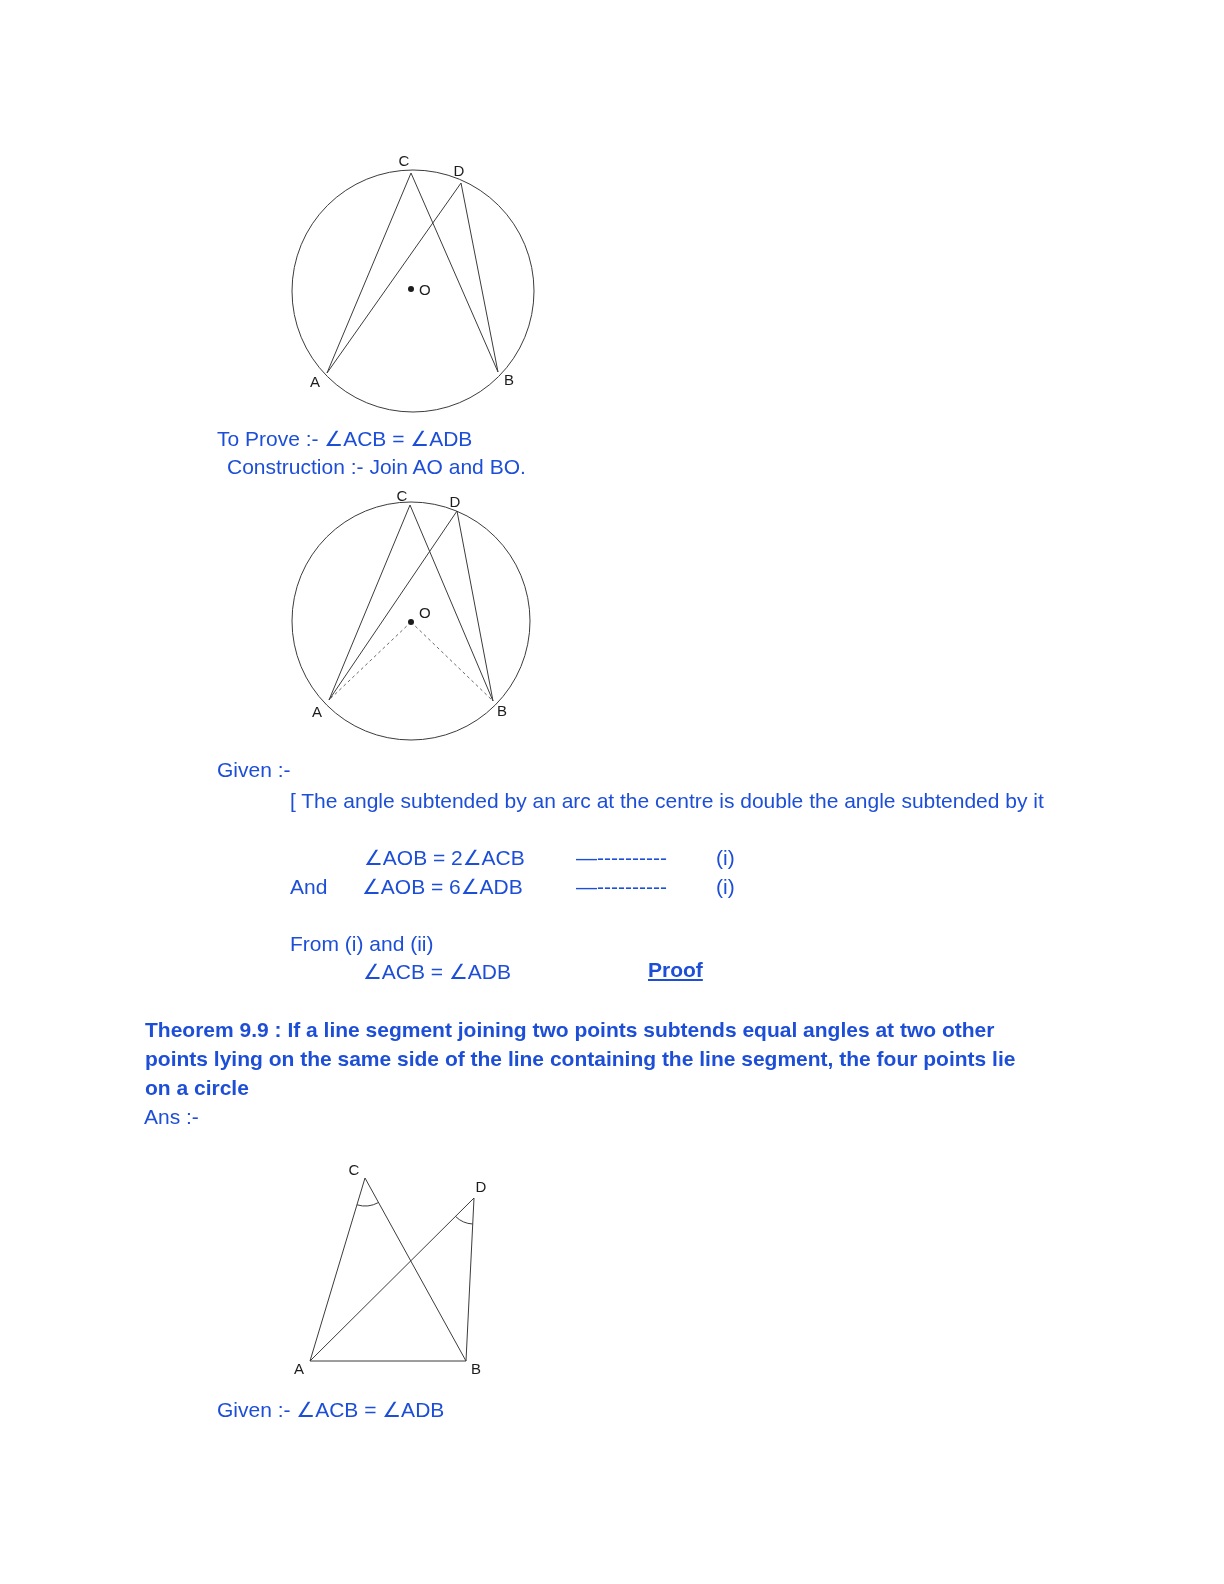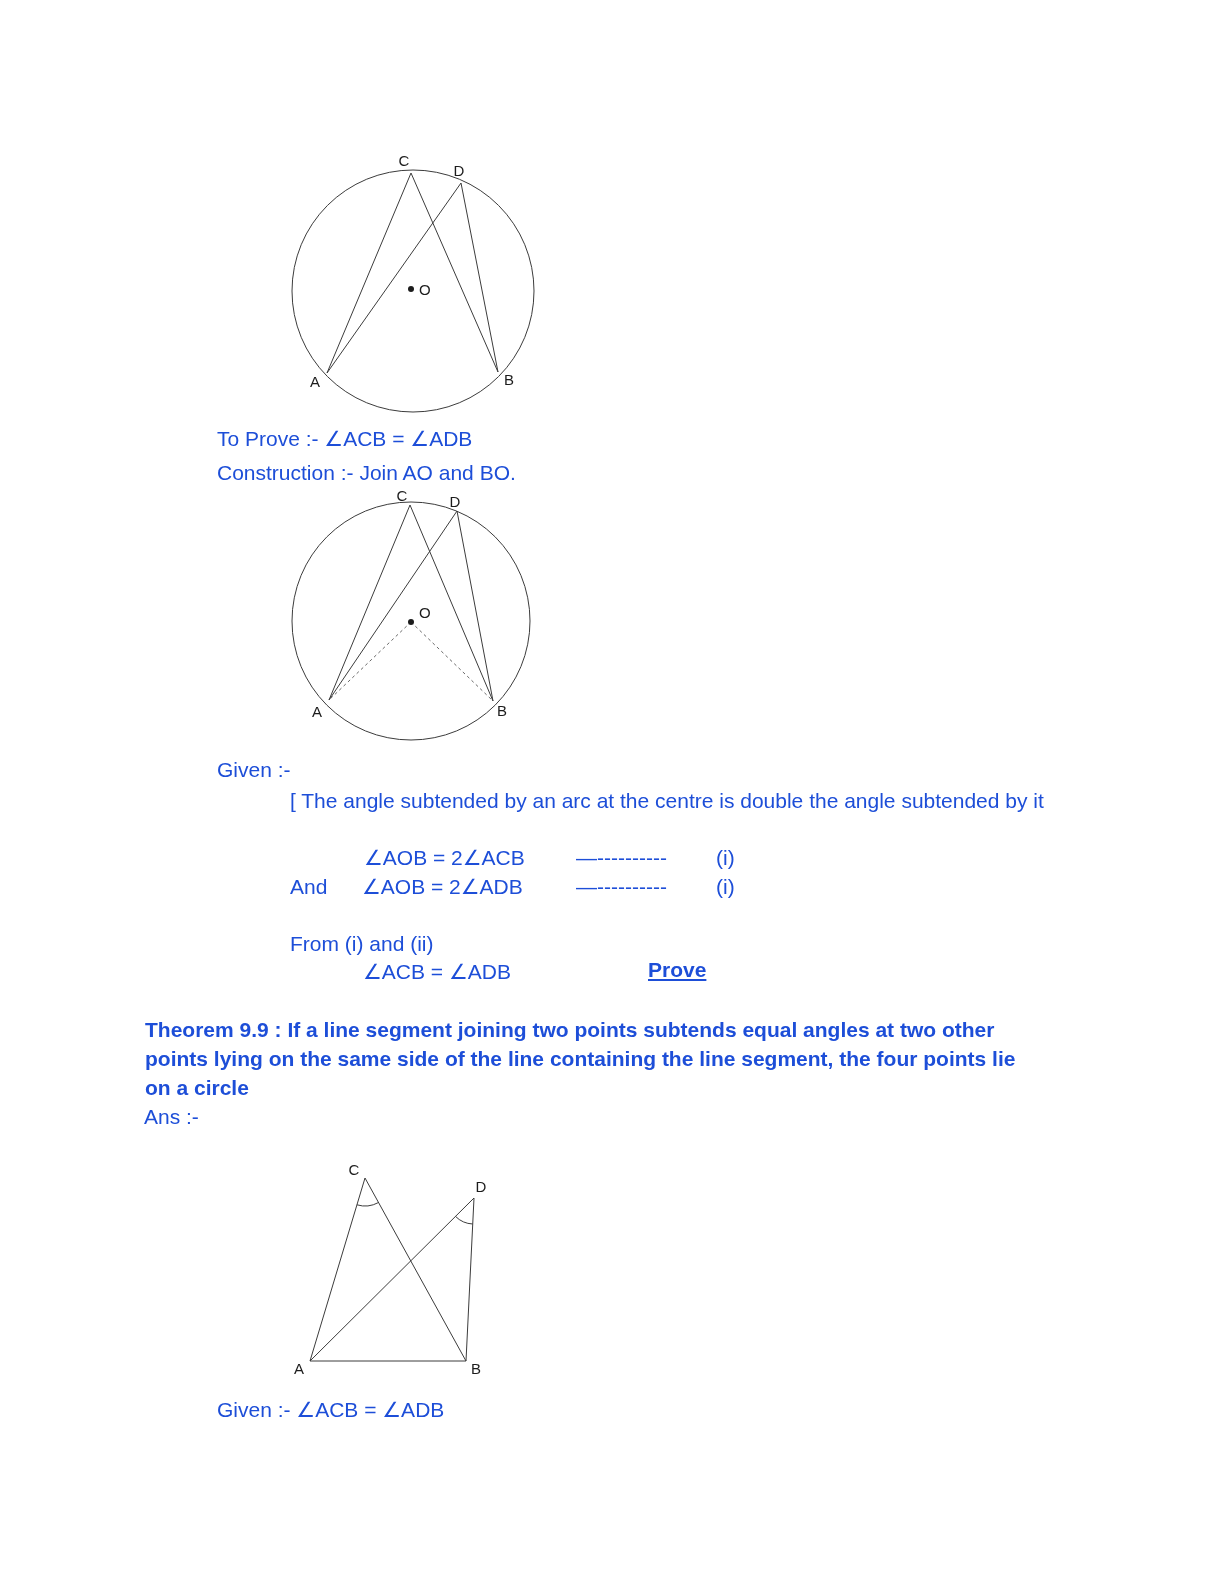--- a/index.html
+++ b/index.html
@@ -44,21 +44,21 @@
     <line x1="176" y1="38" x2="213" y2="227"></line>
     <circle class="dot" cx="126" cy="144" r="3"></circle>
     <text text-anchor="middle" x="119" y="21">C</text>
     <text text-anchor="middle" x="174" y="31">D</text>
     <text text-anchor="middle" x="30" y="242">A</text>
     <text text-anchor="middle" x="224" y="240">B</text>
     <text x="134" y="150">O</text>
   </svg>
 
   <div class="txt" style="left:217px; top:424px;">To Prove :- ∠ACB = ∠ADB</div>
-  <div class="txt" style="left:217px; top:452px;margin-top:6px;">Construction :- Join AO and BO.</div>
+  <div class="txt" style="left:227px; top:452px;">Construction :- Join AO and BO.</div>
 
   <svg class="diagram" style="left:285px; top:490px;" width="266" height="262" viewBox="0 0 266 262">
     <circle class="outline" cx="126" cy="131" r="119"></circle>
     <line x1="125" y1="15" x2="44" y2="210"></line>
     <line x1="125" y1="15" x2="208" y2="211"></line>
     <line x1="172" y1="21" x2="44" y2="210"></line>
     <line x1="172" y1="21" x2="208" y2="211"></line>
     <line class="dashed" x1="126" y1="132" x2="44" y2="210"></line>
     <line class="dashed" x1="126" y1="132" x2="208" y2="211"></line>
     <circle class="dot" cx="126" cy="132" r="3"></circle>
@@ -70,27 +70,27 @@
   </svg>
 
   <div class="txt" style="left:217px; top:755px;">Given :-</div>
   <div class="txt" style="left:290px; top:786px;">[ The angle subtended by an arc at the centre is double the angle subtended by it</div>
 
   <div class="txt" style="left:364px; top:843px;">∠AOB = 2∠ACB</div>
   <div class="txt" style="left:576px; top:843px;">—----------</div>
   <div class="txt" style="left:716px; top:843px;">(i)</div>
 
   <div class="txt" style="left:290px; top:872px;">And</div>
-  <div class="txt" style="left:362px; top:872px;">∠AOB = 2∠ADB</div>
+  <div class="txt" style="left:362px; top:872px;">∠AOB = 6∠ADB</div>
   <div class="txt" style="left:576px; top:872px;">—----------</div>
   <div class="txt" style="left:716px; top:872px;">(i)</div>
 
   <div class="txt" style="left:290px; top:929px;">From (i) and (ii)</div>
   <div class="txt" style="left:363px; top:957px;">∠ACB = ∠ADB</div>
-  <div class="txt bold underline" style="left:648px; top:955px;">Prove</div>
+  <div class="txt bold underline" style="left:648px; top:955px;">Proof</div>
 
   <div class="txt bold" style="left:145px; top:1015px;">Theorem 9.9 : If a line segment joining two points subtends equal angles at two other</div>
   <div class="txt bold" style="left:145px; top:1044px;">points lying on the same side of the line containing the line segment, the four points lie</div>
   <div class="txt bold" style="left:145px; top:1073px;">on a circle</div>
 
   <div class="txt" style="left:144px; top:1102px;">Ans :-</div>
 
   <svg class="diagram" style="left:290px; top:1162px;" width="232" height="224" viewBox="0 0 232 224">
     <line x1="20" y1="199" x2="176" y2="199"></line>
     <line x1="20" y1="199" x2="75" y2="16"></line>

